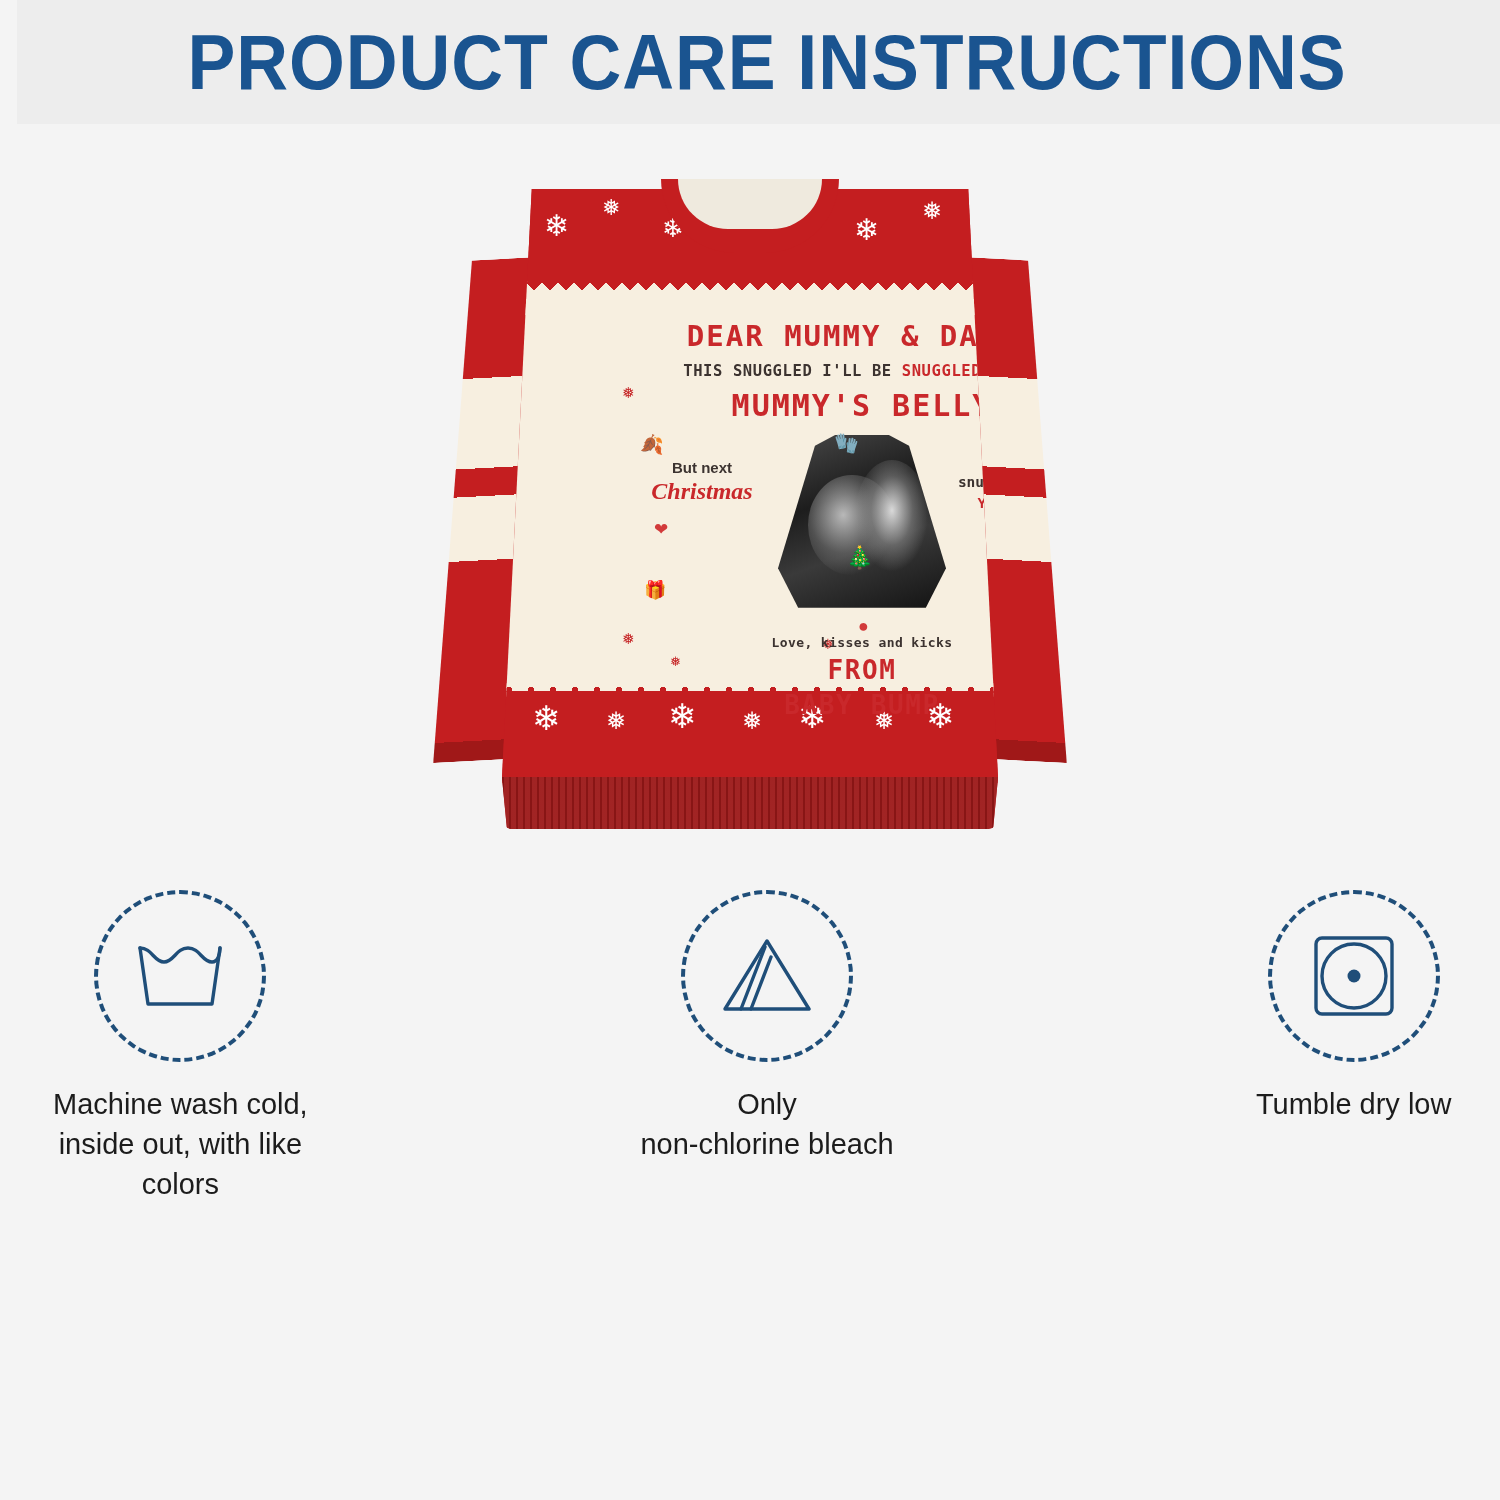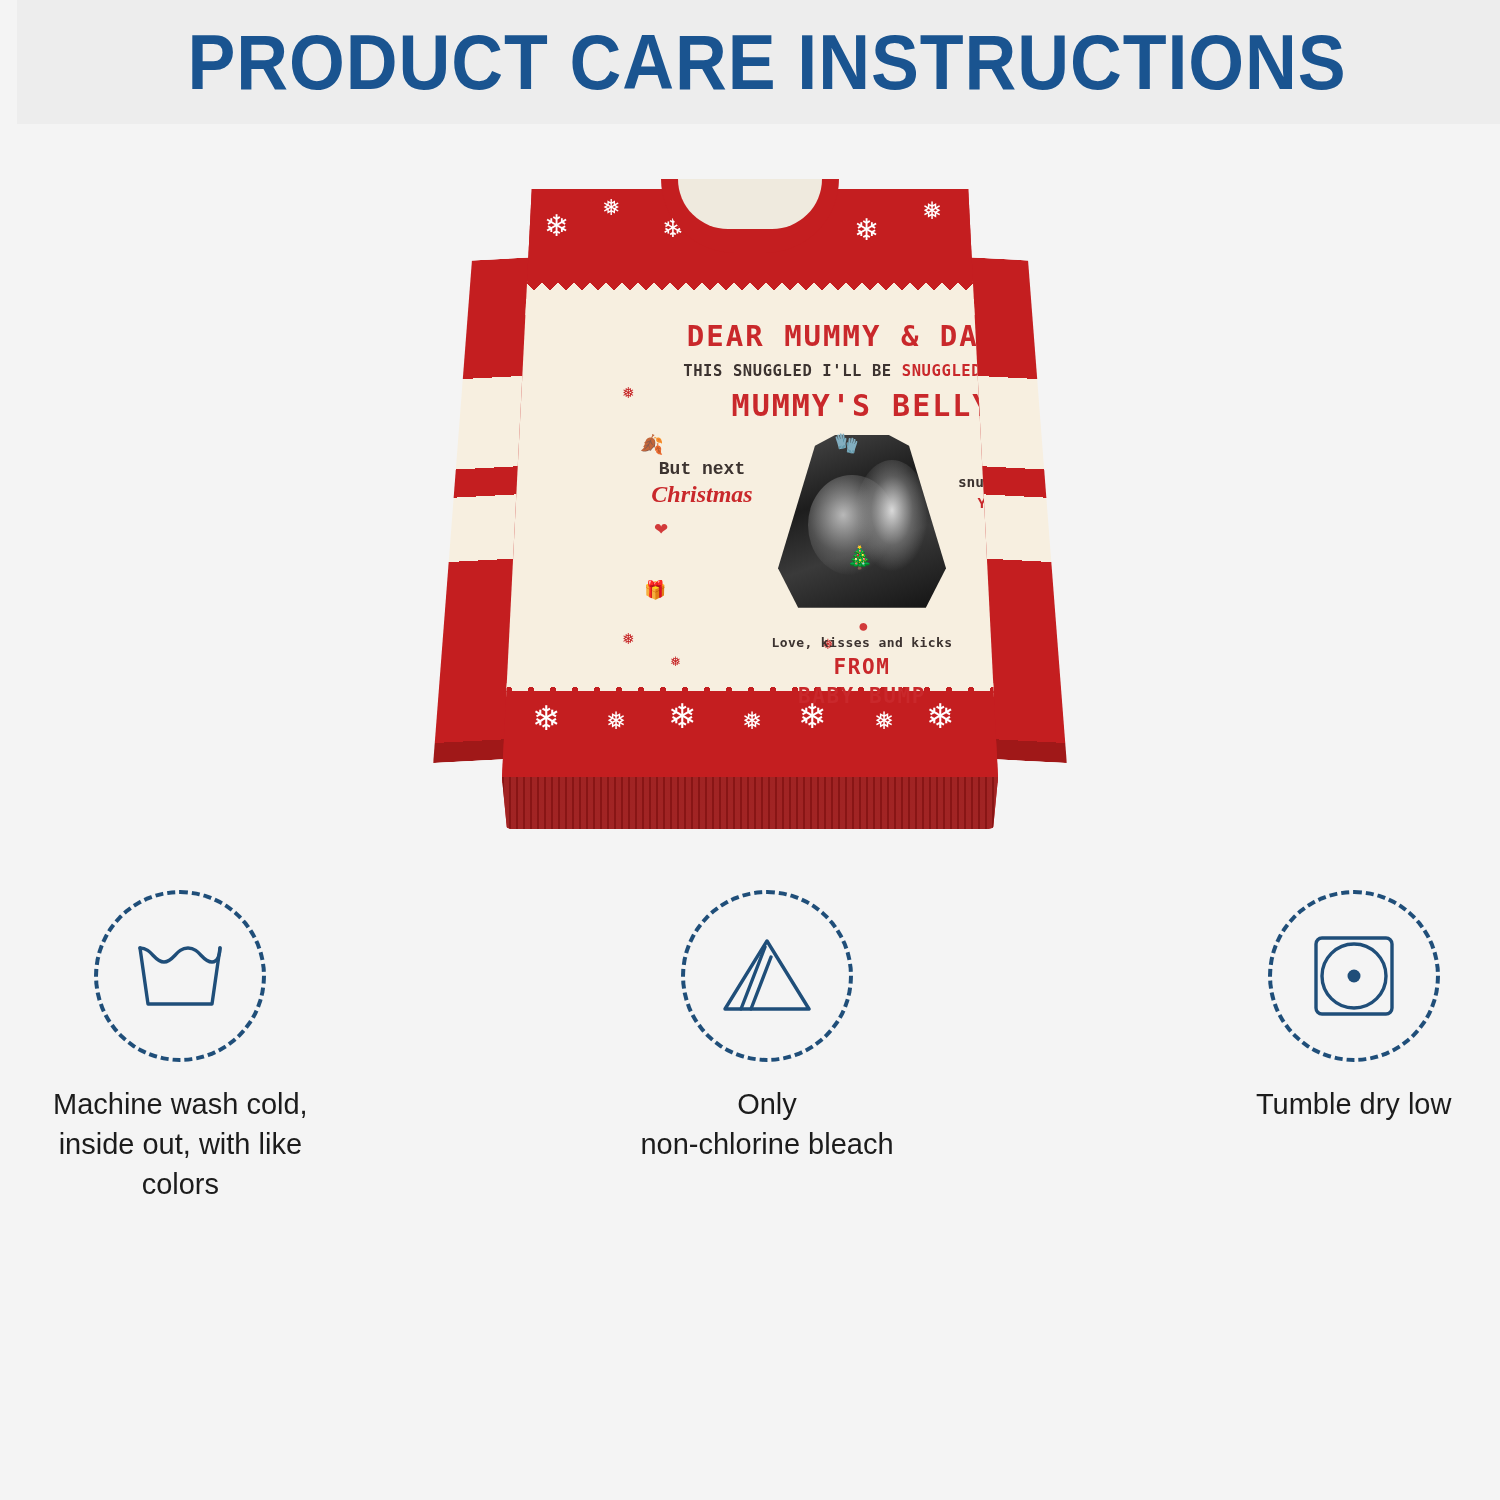--- a/index.html
+++ b/index.html
@@ -215,22 +215,22 @@
     margin-top: 12px;
     height: 190px;
   }
   .mid-left {
     position: absolute;
     left: 2px; top: 24px;
     width: 140px;
     text-align: center;
   }
   .mid-left .t1 {
-    font-size: 18px; font-weight: 700; color: #3c3330;
-    font-family: Liberation Mono, monospace;
+    font-size: 15px; font-weight: 700; color: #3c3330;
+    font-family: Liberation Sans, sans-serif;
   }
   .mid-left .t2 {
     font-size: 24px; color: #c9282b; font-style: italic;
     font-family: "Liberation Serif", serif; font-weight: 700;
     margin-top: 2px;
   }
   .mid-right {
     position: absolute;
     right: 0px; top: 16px;
     width: 150px;
@@ -271,21 +271,21 @@
 
   .bot-block {
     margin-top: 10px;
     text-align: center;
   }
   .bot-1 {
     font-size: 13px; font-weight: 700; color: #3c3330;
     font-family: "DejaVu Sans Mono", monospace; letter-spacing: 0.4px;
   }
   .bot-2, .bot-3 {
-    font-size: 21px; font-weight: 700; color: #c9282b;
+    font-size: 26px; font-weight: 700; color: #c9282b;
     font-family: "DejaVu Sans Mono", monospace; letter-spacing: 1.6px;
     margin-top: 5px;
   }
 
   
   .deco { position: absolute; font-size: 20px; line-height: 1; z-index: 6; }
 
   
   .care-rows {
     position: absolute;

